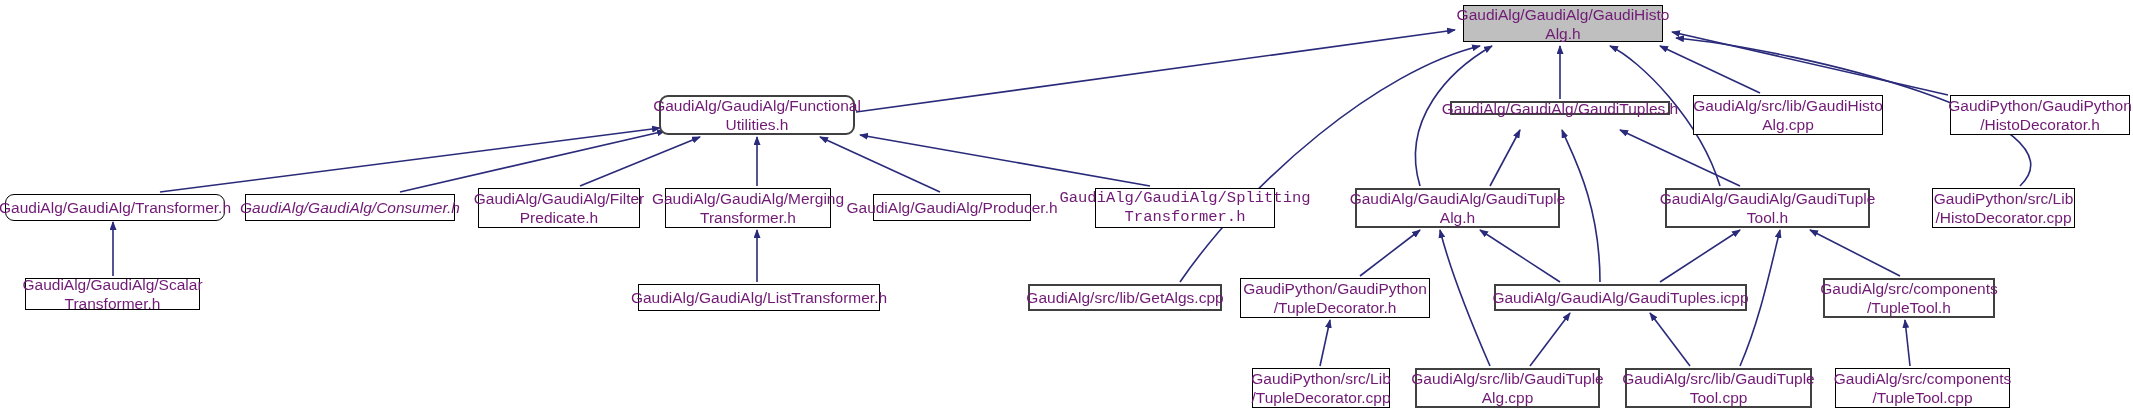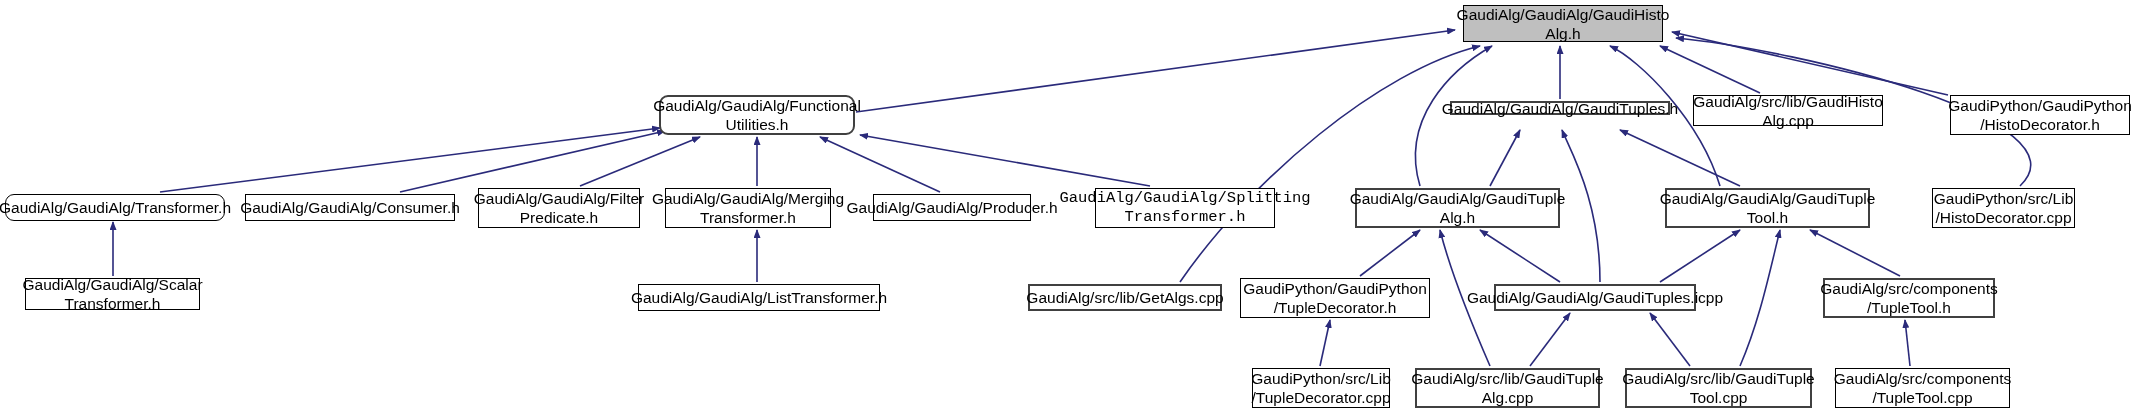--- a/index.html
+++ b/index.html
@@ -25,21 +25,21 @@
   }
   .node {
     position: absolute;
     box-sizing: border-box;
     display: flex;
     align-items: center;
     justify-content: center;
     text-align: center;
     border: 1px solid #000000;
     background: #ffffff;
-    color: #000000;
+    color: #701a75;
     font-size: 15.5px;
     line-height: 19px;
     letter-spacing: 0px;
     white-space: pre-line;
     padding: 0 4px;
     cursor: pointer;
   }
   .node.root {
     background: #bfbfbf;
     border: 1px solid #000000;
@@ -91,46 +91,46 @@
         <path d="M 1910,366 L 1905,320" fill="none" stroke="#2a2a7a" stroke-width="1.6" marker-end="url(#arrowhead)"></path>
       </g>
   </svg>
 
   <div id="nodes-layer">
       <div class="node root" style="left: 1463px; top: 5px; width: 200px; height: 37px;">GaudiAlg/GaudiAlg/GaudiHisto
 Alg.h</div>
       <div class="node thick" style="left: 659px; top: 95px; width: 196px; height: 40px; border-radius: 9px;">GaudiAlg/GaudiAlg/Functional
 Utilities.h</div>
       <div class="node thick" style="left: 1450px; top: 101px; width: 220px; height: 14px;">GaudiAlg/GaudiAlg/GaudiTuples.h</div>
-      <div class="node" style="left: 1693px; top: 95px; width: 190px; height: 31px;">GaudiAlg/src/lib/GaudiHisto
+      <div class="node" style="left: 1693px; top: 95px; width: 190px; height: 40px;">GaudiAlg/src/lib/GaudiHisto
 Alg.cpp</div>
       <div class="node" style="left: 1950px; top: 95px; width: 180px; height: 40px;">GaudiPython/GaudiPython
 /HistoDecorator.h</div>
       <div class="node" style="left: 5px; top: 194px; width: 220px; height: 27px; border-radius: 9px;">GaudiAlg/GaudiAlg/Transformer.h</div>
-      <div class="node" style="left: 245px; top: 194px; width: 210px; height: 27px;">GaudiAlg/GaudiAlg/Consumer.h</div>
+      <div class="node" style="left: 245px; top: 194px; width: 210px; height: 27px; font-style: italic;">GaudiAlg/GaudiAlg/Consumer.h</div>
       <div class="node" style="left: 478px; top: 188px; width: 162px; height: 40px;">GaudiAlg/GaudiAlg/Filter
 Predicate.h</div>
       <div class="node" style="left: 665px; top: 188px; width: 166px; height: 40px;">GaudiAlg/GaudiAlg/Merging
 Transformer.h</div>
       <div class="node" style="left: 873px; top: 194px; width: 158px; height: 27px;">GaudiAlg/GaudiAlg/Producer.h</div>
       <div class="node" style="left: 1095px; top: 188px; width: 180px; height: 40px; font-family: Liberation Mono, monospace;">GaudiAlg/GaudiAlg/Splitting
 Transformer.h</div>
       <div class="node thick" style="left: 1355px; top: 188px; width: 205px; height: 40px;">GaudiAlg/GaudiAlg/GaudiTuple
 Alg.h</div>
       <div class="node thick" style="left: 1665px; top: 188px; width: 205px; height: 40px;">GaudiAlg/GaudiAlg/GaudiTuple
 Tool.h</div>
       <div class="node" style="left: 1932px; top: 188px; width: 143px; height: 40px;">GaudiPython/src/Lib
 /HistoDecorator.cpp</div>
       <div class="node" style="left: 25px; top: 278px; width: 175px; height: 32px;">GaudiAlg/GaudiAlg/Scalar
 Transformer.h</div>
       <div class="node" style="left: 638px; top: 284px; width: 242px; height: 27px;">GaudiAlg/GaudiAlg/ListTransformer.h</div>
       <div class="node thick" style="left: 1028px; top: 284px; width: 194px; height: 27px;">GaudiAlg/src/lib/GetAlgs.cpp</div>
       <div class="node" style="left: 1240px; top: 278px; width: 190px; height: 40px;">GaudiPython/GaudiPython
 /TupleDecorator.h</div>
-      <div class="node thick" style="left: 1494px; top: 284px; width: 202px; height: 27px;">GaudiAlg/GaudiAlg/GaudiTuples.icpp</div>
+      <div class="node thick" style="left: 1494px; top: 284px; width: 253px; height: 27px;">GaudiAlg/GaudiAlg/GaudiTuples.icpp</div>
       <div class="node thick" style="left: 1823px; top: 278px; width: 172px; height: 40px;">GaudiAlg/src/components
 /TupleTool.h</div>
       <div class="node" style="left: 1252px; top: 368px; width: 138px; height: 40px;">GaudiPython/src/Lib
 /TupleDecorator.cpp</div>
       <div class="node thick" style="left: 1415px; top: 368px; width: 185px; height: 40px;">GaudiAlg/src/lib/GaudiTuple
 Alg.cpp</div>
       <div class="node thick" style="left: 1625px; top: 368px; width: 187px; height: 40px;">GaudiAlg/src/lib/GaudiTuple
 Tool.cpp</div>
       <div class="node" style="left: 1835px; top: 368px; width: 175px; height: 40px;">GaudiAlg/src/components
 /TupleTool.cpp</div>

